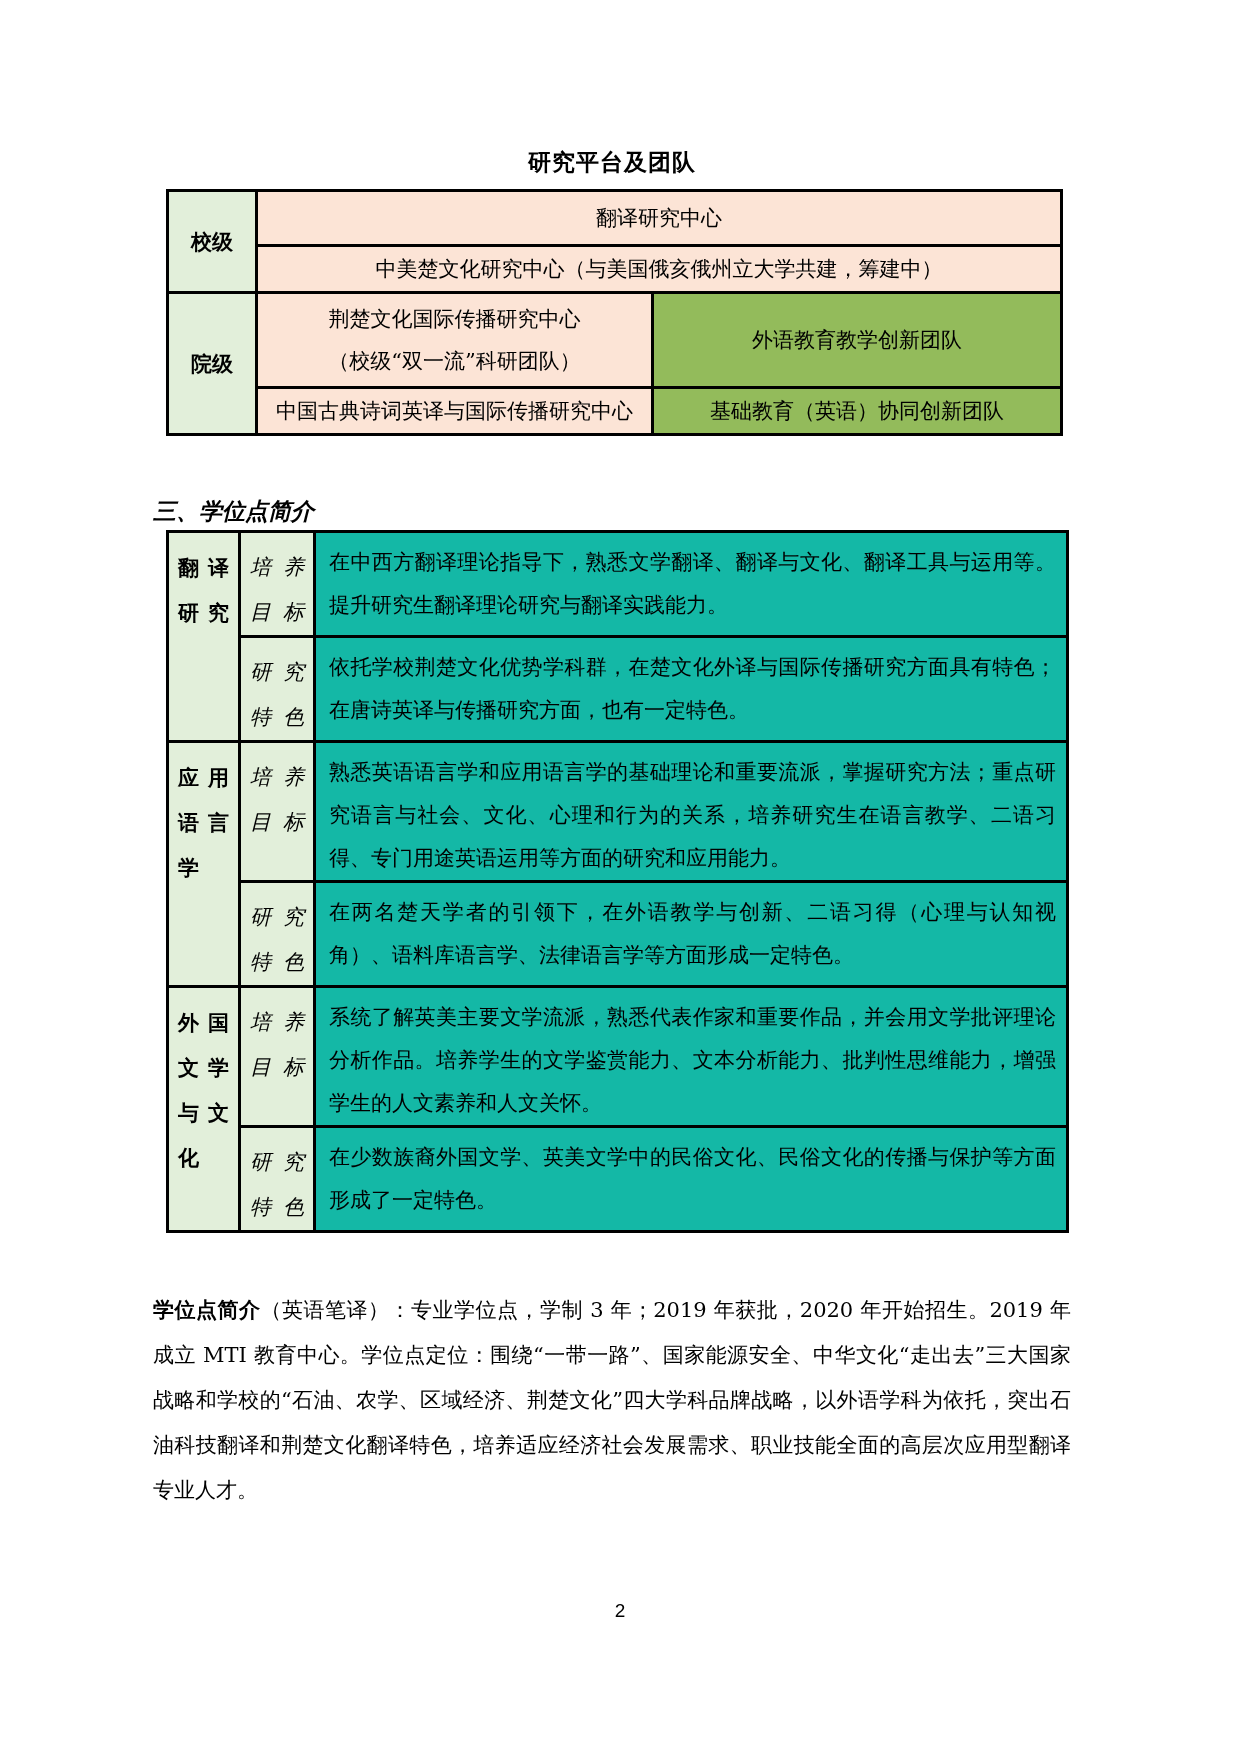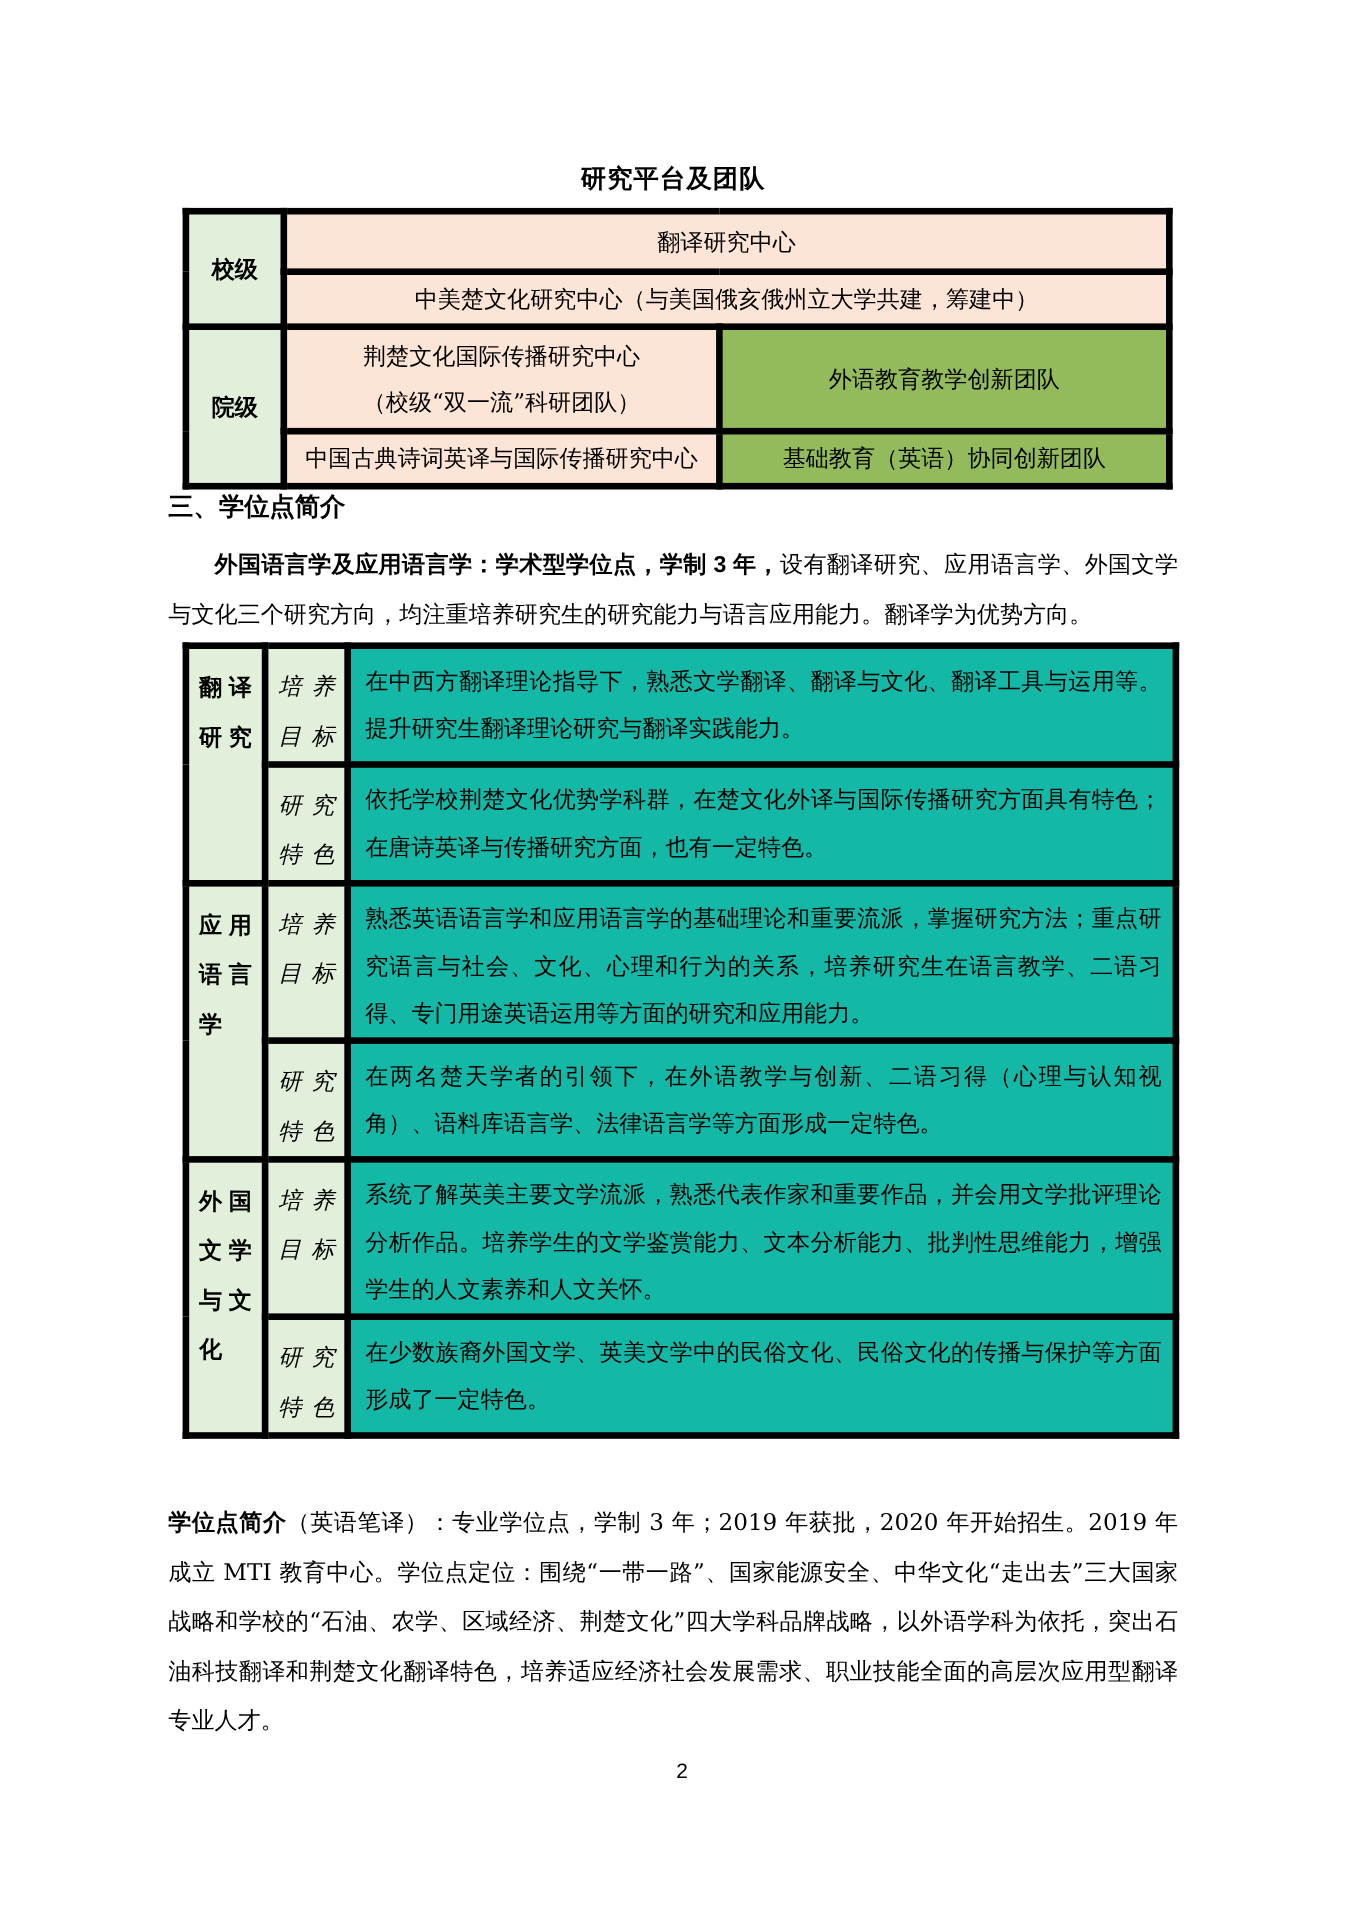--- a/index.html
+++ b/index.html
@@ -15,36 +15,37 @@
 
   .doc-title {
     text-align:center;
     font-family:"Liberation Sans","DejaVu Sans",sans-serif;
     font-weight:bold; font-size:23px; line-height:28px;
     letter-spacing:1px;
   }
 
   
   table { border-collapse:collapse; table-layout:fixed; }
-  td { border:6px solid #000000; }
+  td { border:3px solid #000000; }
 
   .platform-table { margin:13px 0 0 13px; width:894px; }
   .platform-table td { text-align:center; vertical-align:middle; font-size:21px; }
   .lvl-cell {
     background:#E2EFDA;
     font-family:"Liberation Sans","DejaVu Sans",sans-serif;
     font-weight:bold; font-size:22px;
   }
   .peach-cell { background:#FCE4D6; line-height:42px; }
   .team-cell  { background:#93BB5B; }
 
   
   .sec-heading {
+    margin-top:60px;
     font-family:"Liberation Sans","DejaVu Sans",sans-serif;
-    font-weight:bold; font-size:23px; line-height:30px;
+    font-weight:bold; font-size:23px; line-height:30px;font-style:italic;
   }
   .para { font-size:21px; line-height:44px; text-align:justify; margin:0; }
   .intro-para { margin-top:16px; text-indent:2em; }
   .bold-run {
     font-family:"Liberation Sans","DejaVu Sans",sans-serif;
     font-weight:bold;
   }
   .mti-para { margin-top:54px; line-height:45px; }
 
   
@@ -103,21 +104,20 @@
       </tr>
       <tr style="height:34px">
         <td class="peach-cell">中国古典诗词英译与国际传播研究中心</td>
         <td class="team-cell">基础教育（英语）协同创新团队</td>
       </tr>
     </tbody>
       </table>
 
     <div class="sec-heading">三、学位点简介</div>
 
-    <p class="para intro-para"><span class="bold-run">外国语言学及应用语言学：学术型学位点，学制 3 年，</span><span>设有翻译研究、应用语言学、外国文学与文化三个研究方向，均注重培养研究生的研究能力与语言应用能力。翻译学为优势方向。</span></p>
 
     <table class="dir-table">
       <colgroup>
           <col style="width:72px">
           <col style="width:75px">
           <col style="width:753px">
         </colgroup>
 
       <tbody>
           <tr style="height:98px">

